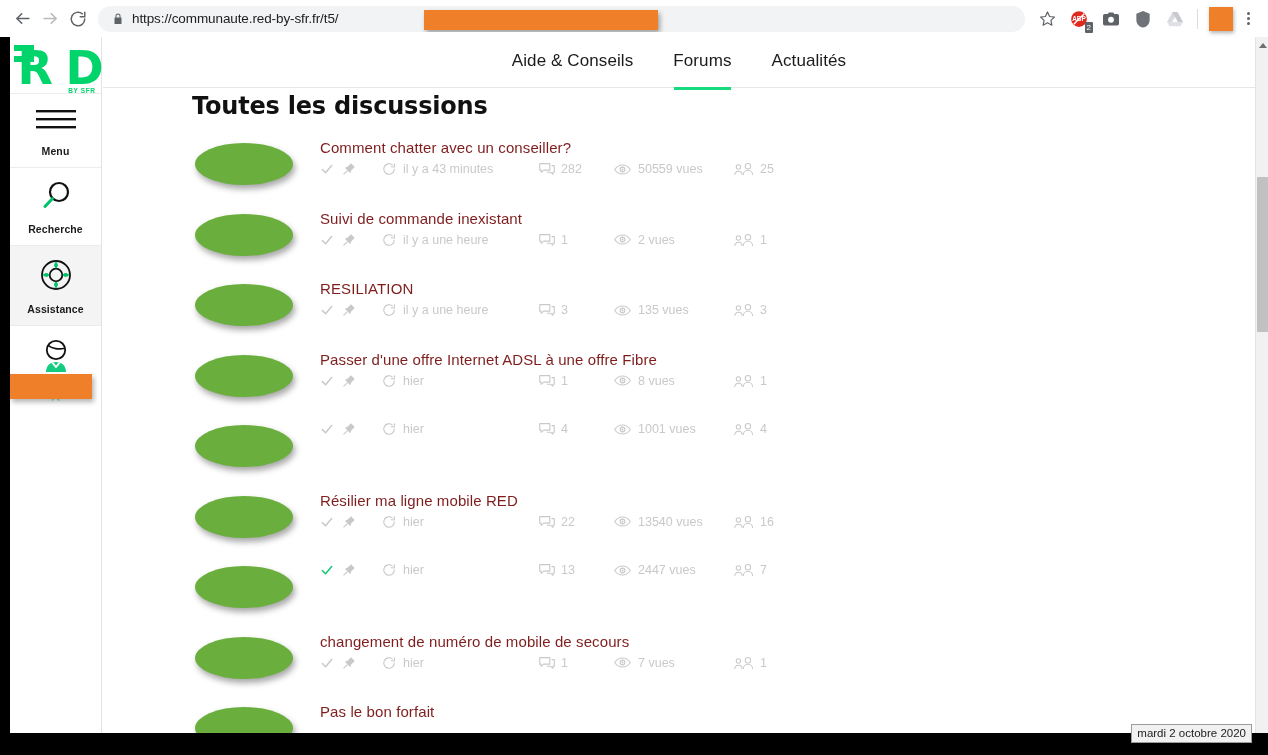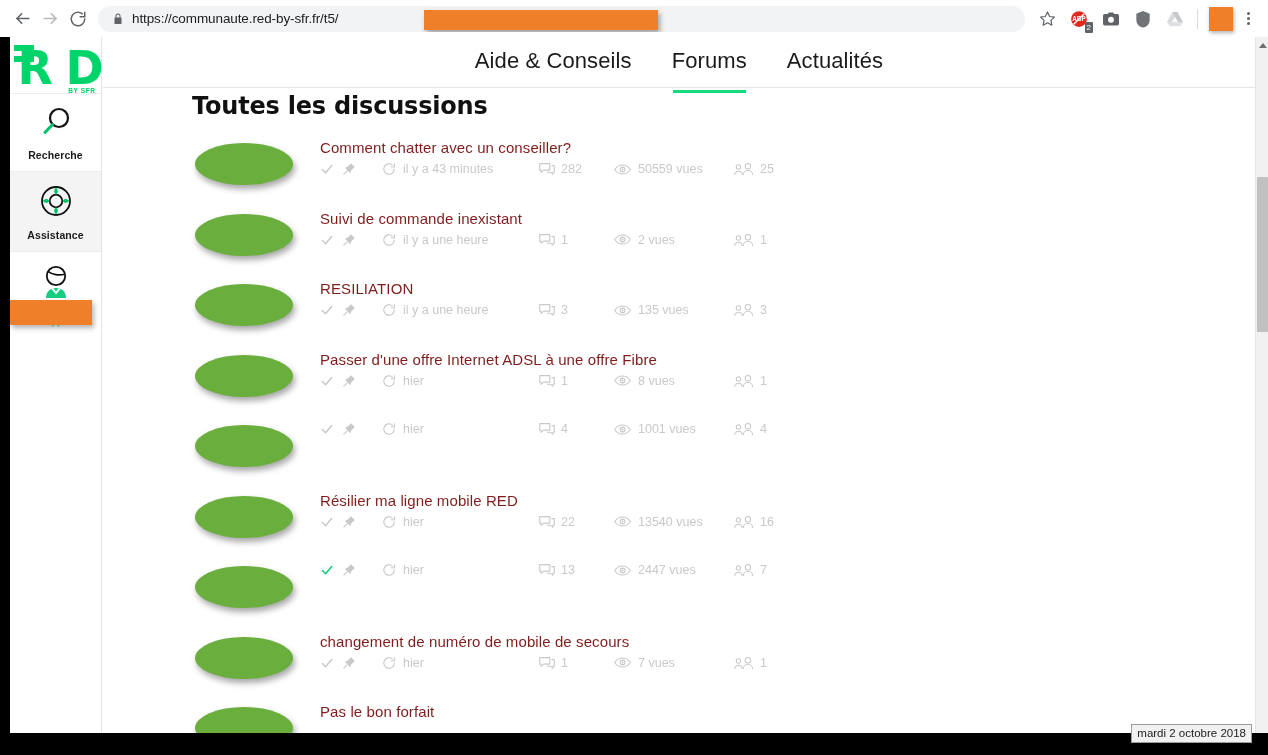--- a/index.html
+++ b/index.html
@@ -164,21 +164,21 @@
     width: 1152px; height: 718px;
     background: #fff;
   }
   #site-header {
     height: 51px;
     border-bottom: 1px solid #e6e6e6;
     display: flex; align-items: center; justify-content: center;
     gap: 40px;
   }
   .nav-tab {
-    font-size: 22px;
+    font-size: 17px;
     color: #1b1b1b;
     position: relative;
     padding-bottom: 2px;
     letter-spacing: .1px;
     text-align: right;
   }
   .nav-tab.active::after {
     content: "";
     position: absolute;
     left: 1px; right: 1px; bottom: -17px;
@@ -365,20 +365,30 @@
 
     <div id="red-logo-cell">
       <div id="red-logo">
         <span class="rl-letter" id="rl-r">R</span>
         <span id="rl-eq"><i></i><i></i></span>
         <span class="rl-letter" id="rl-d">D</span>
         <span id="rl-bysfr">BY SFR</span>
       </div>
     </div>
 
+    <div class="side-item">
+      <span>
+        <svg width="42" height="26" viewBox="0 0 42 26">
+            <rect x="1" y="3" width="40" height="2.4" fill="#111"></rect>
+            <rect x="1" y="11" width="40" height="2.4" fill="#111"></rect>
+            <rect x="1" y="19" width="40" height="2.4" fill="#111"></rect>
+          </svg>
+      </span>
+      <span class="side-label">Menu</span>
+    </div>
 
     <div class="side-item">
       <span>
         <svg width="34" height="30" viewBox="0 0 34 30" fill="none">
             <circle cx="20" cy="11" r="9" stroke="#111" stroke-width="2.2"></circle>
             <line x1="13.5" y1="17.5" x2="6" y2="25.5" stroke="#00c26a" stroke-width="3" stroke-linecap="round"></line>
           </svg>
       </span>
       <span class="side-label">Recherche</span>
     </div>
@@ -974,21 +984,21 @@
                     </svg>
                   </span>
                   <span class="lbl"></span>
                 </span>
               </div>
             </div>
           </div>
         </div>
     </div>
 
-    <div id="date-tooltip">mardi 2 octobre 2018</div>
+    <div id="date-tooltip">mardi 2 octobre 2020</div>
   </div>
 
   <div id="scrollbar">
     <div id="sb-up">
         <span class="tri up"></span>
       </div>
     <div id="sb-thumb"></div>
   </div>
 
   <div id="black-bottom"></div>

